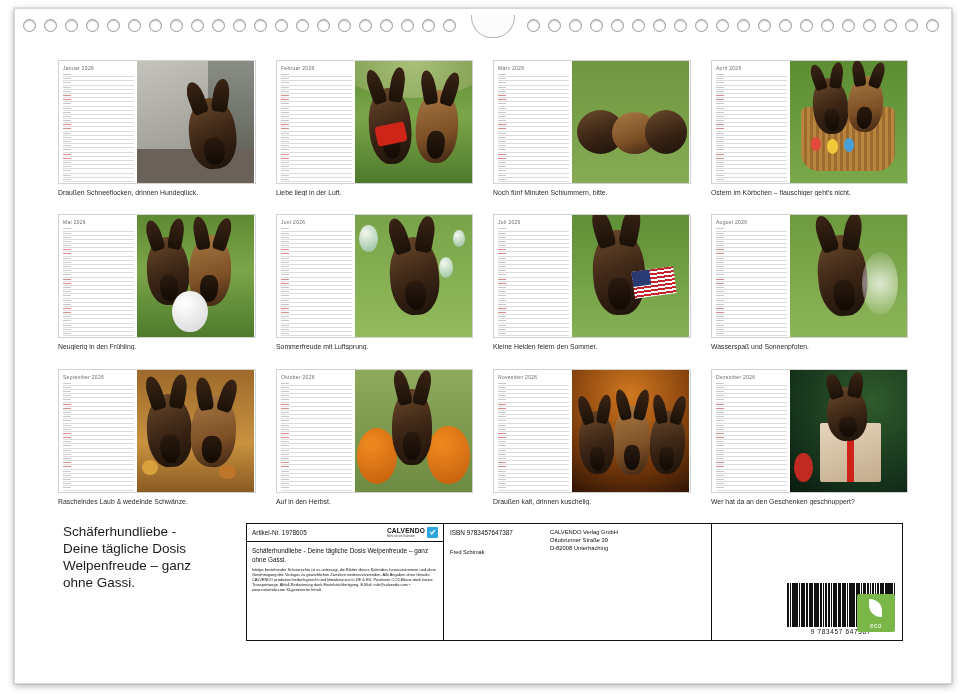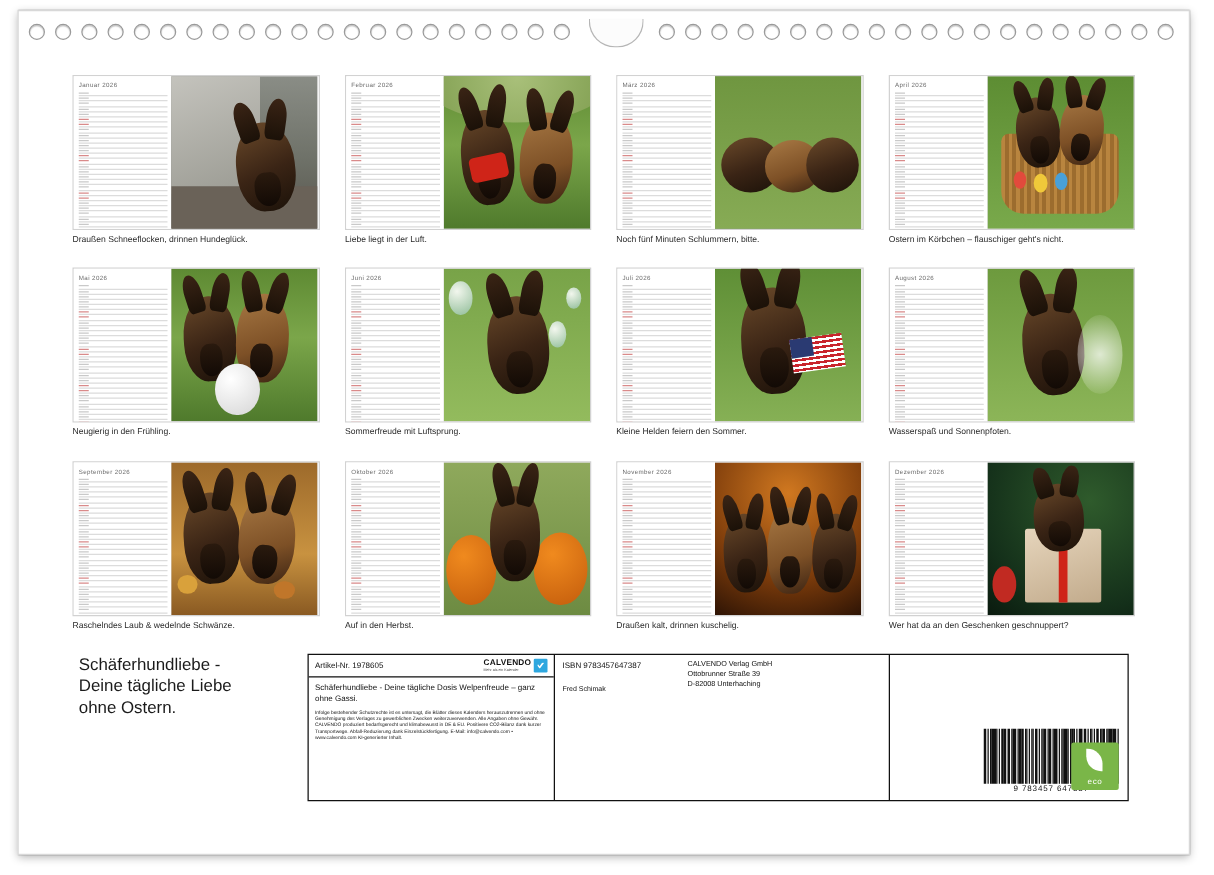--- a/index.html
+++ b/index.html
@@ -1020,22 +1020,23 @@
           </div>
         </div>
         <div class="caption">Wer hat da an den Geschenken geschnuppert?</div>
       </div>
     </div>
 
   <div class="bottom-area">
 
     <div class="book-title" id="book-title">
         <div>Schäferhundliebe -</div>
-        <div>Deine tägliche Liebe</div>
-        <div>ohne Ostern.</div>
+        <div>Deine tägliche Dosis</div>
+        <div>Welpenfreude – ganz</div>
+        <div>ohne Gassi.</div>
       </div>
 
     <div class="imprint-box">
 
       <div class="col-left">
         <div class="art-nr">Artikel-Nr. 1978605</div>
         <div class="logo-wrap">
           <div>
             <div class="logo-text">CALVENDO</div>
             <div class="logo-sub">Mehr als ein Kalender</div>

